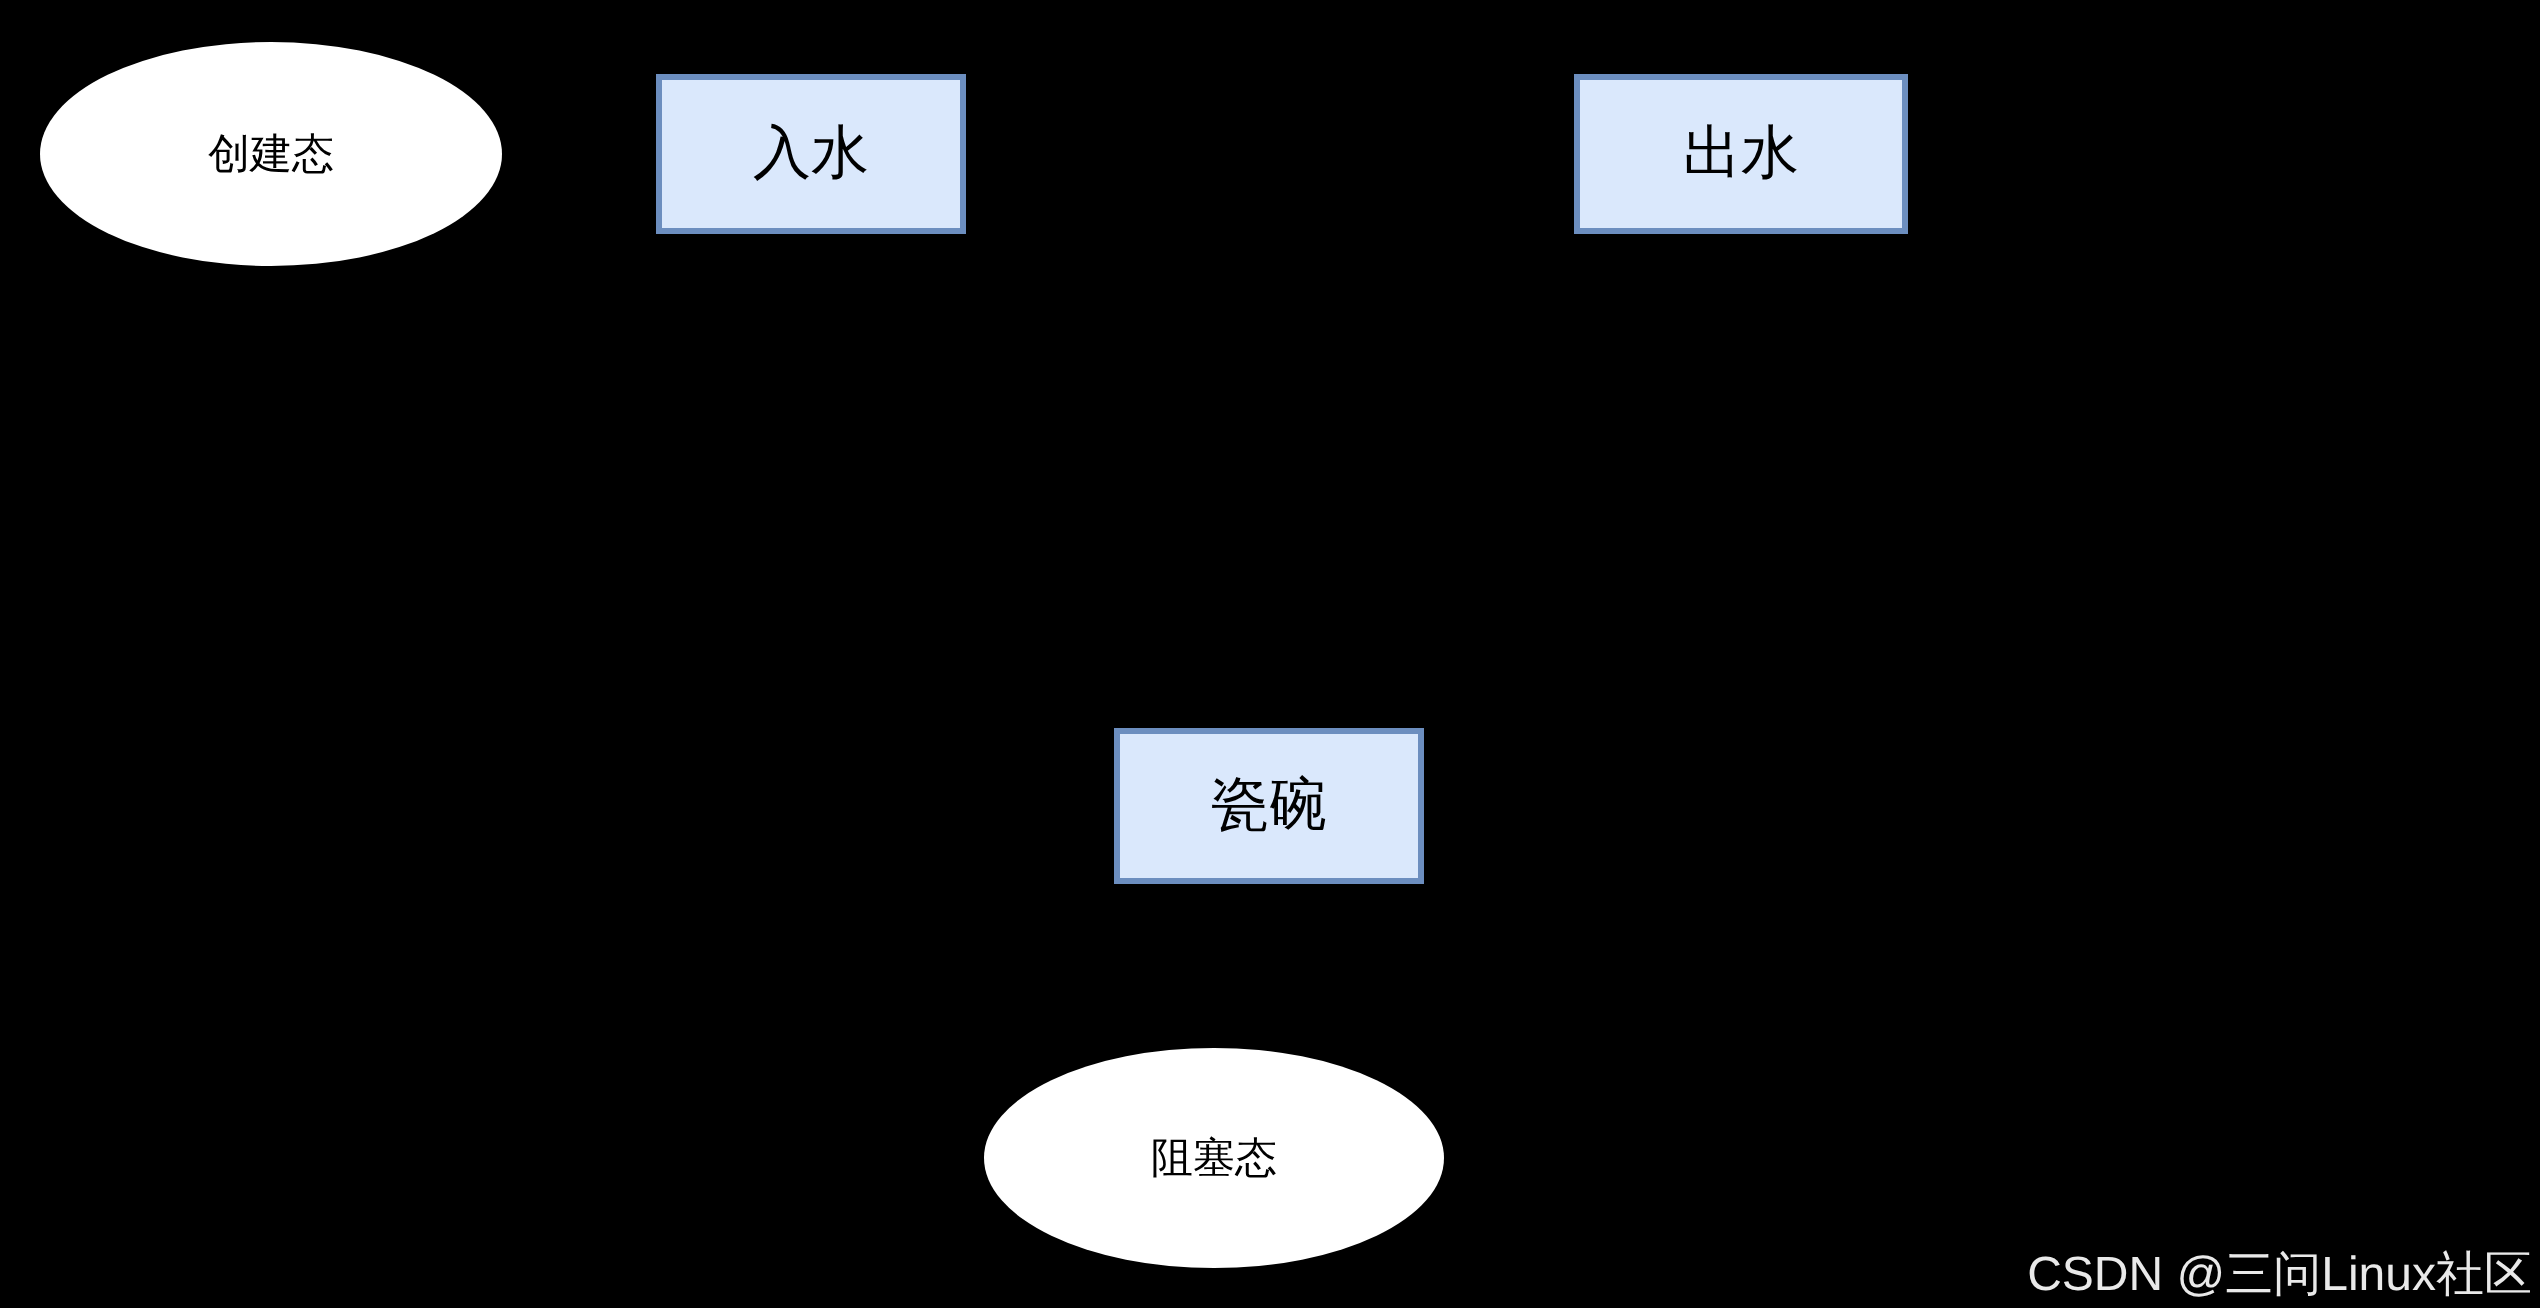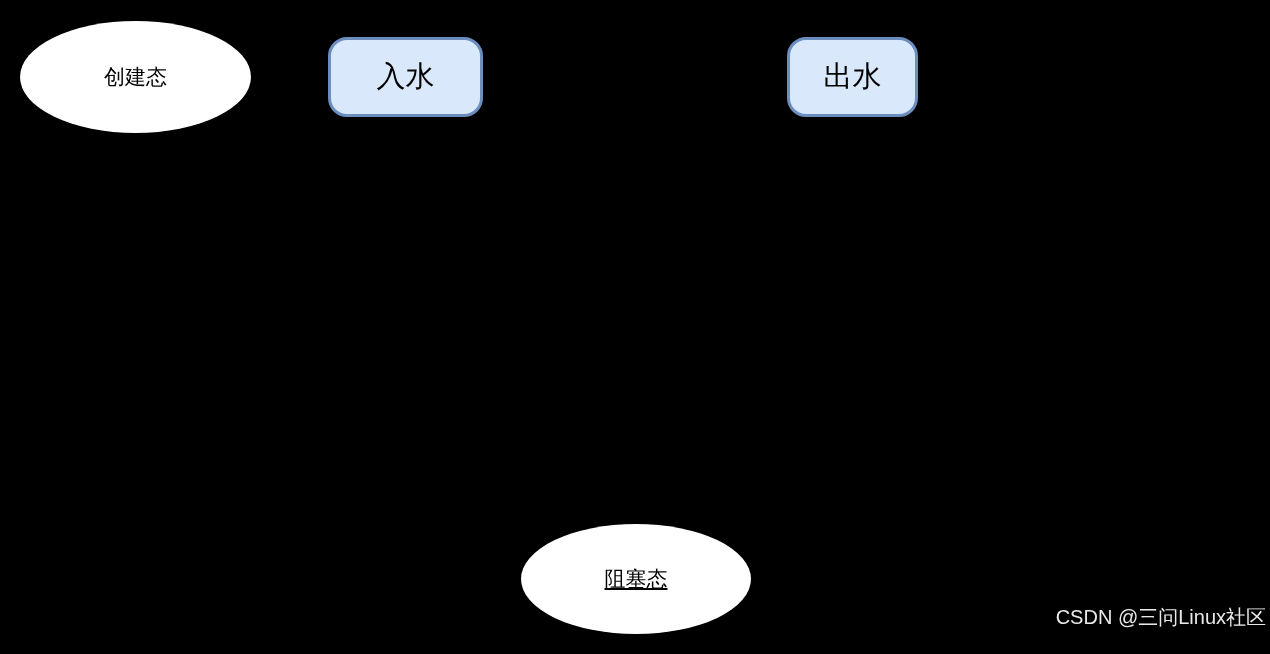--- a/index.html
+++ b/index.html
@@ -17,64 +17,64 @@
   }
   .node {
     position: absolute;
     display: flex;
     align-items: center;
     justify-content: center;
     box-sizing: border-box;
     color: #000000;
     text-align: center;
     white-space: nowrap;
-    border-radius: 19px;
   }
   .ellipse {
     background: #ffffff;
     border-radius: 50%;
     font-size: 21px;
   }
   .rect {
     background: #dae8fc;
     border: 3px solid #6c8ebf;
     font-size: 29px;
   }
   
   .n-create    { left: 20px;   top: 21px;  width: 231px; height: 112px; }
   .n-terminate { left: 1019px; top: 20px;  width: 231px; height: 112px; }
   .n-ready     { left: 252px;  top: 213px; width: 230px; height: 112px; }
   .n-running   { left: 790px;  top: 214px; width: 230px; height: 113px; }
-  .n-blocked   { left: 521px;  top: 524px; width: 230px; height: 110px; text-decoration: underline; }
+  .n-blocked   { left: 492px;  top: 524px; width: 230px; height: 110px; }
   .n-water-in  { left: 328px;  top: 37px;  width: 155px; height: 80px; }
-  .n-water-out { left: 787px;  top: 37px;  width: 131px; height: 80px; text-align: center; }
+  .n-water-out { left: 787px;  top: 37px;  width: 167px; height: 80px; text-align: center; }
   .n-bowl      { left: 557px;  top: 364px; width: 155px; height: 78px; }
 
   .watermark {
     position: absolute;
     right: 4px;
-    bottom: 23px;
-    font-size: 20px;
+    bottom: 1px;
+    font-size: 24px;
     color: #e9e9e9;
     text-shadow: 1px 1px 2px rgba(0,0,0,0.9);
     white-space: nowrap;
   }
 </style>
 </head>
 <body>
 
 <div class="canvas">
 
   <div class="node ellipse n-create">创建态</div>
 
   <div class="node rect n-water-in">入水</div>
 
   <div class="node rect n-water-out">出水</div>
 
 
 
 
+  <div class="node rect n-bowl">瓷碗</div>
 
   <div class="node ellipse n-blocked">阻塞态</div>
 
   <div class="watermark">CSDN @三问Linux社区</div>
 
 </div>
 
 </body></html>

